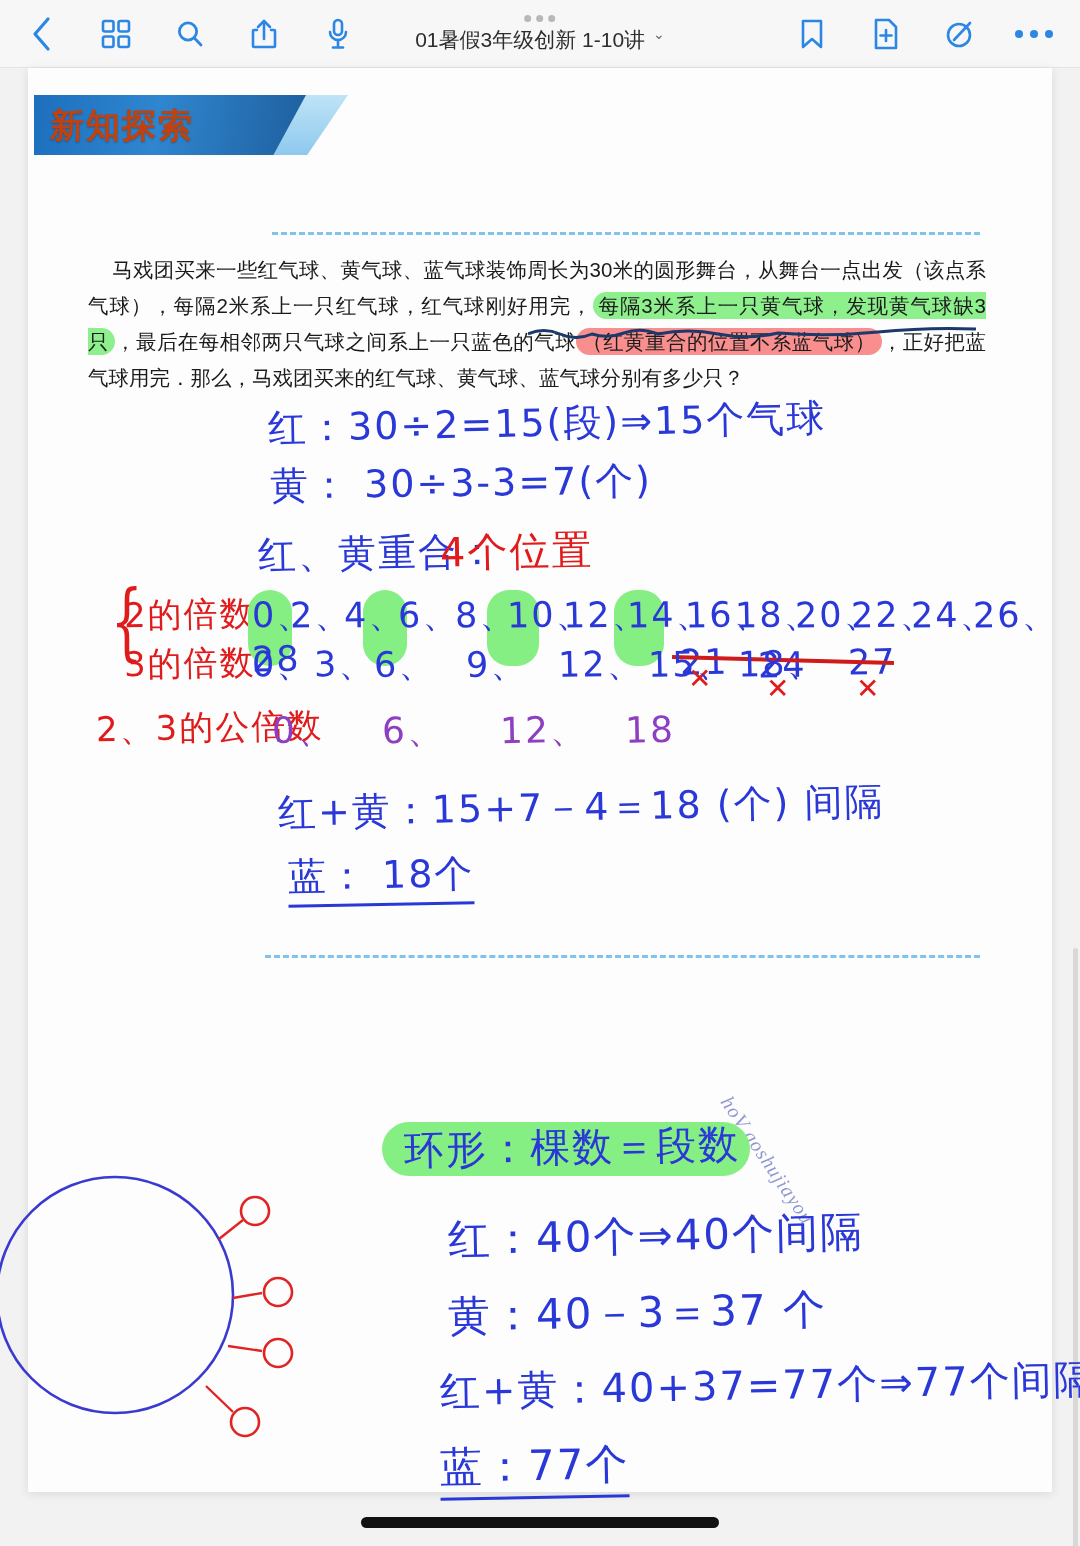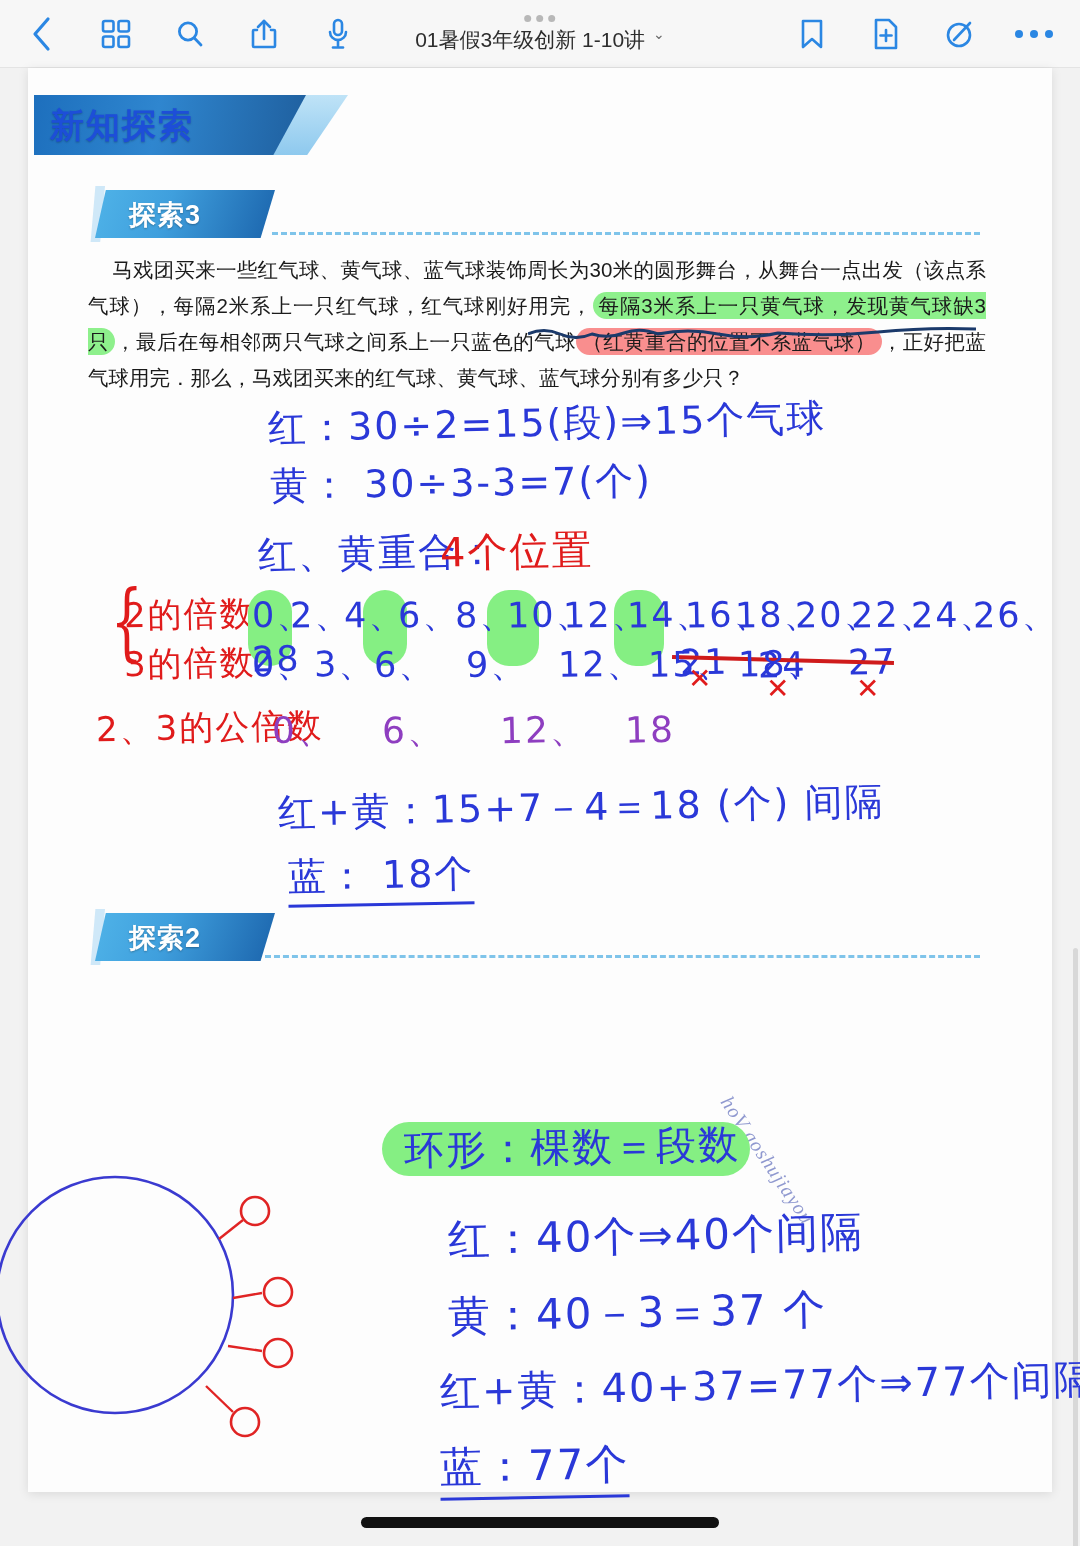--- a/index.html
+++ b/index.html
@@ -62,21 +62,21 @@
     background:linear-gradient(100deg,#1d6fbd 0%, #2f86cf 45%, #1f5f9e 100%);
     clip-path: polygon(0 0, 100% 0, 88% 100%, 0 100%);
   }
   .banner-main .shard {
     position:absolute; right:-42px; top:0; width:120px; height:60px;
     background:linear-gradient(180deg,#bfe3f7 0%, #8ec9ee 100%);
     clip-path: polygon(22% 0, 100% 0, 66% 100%, 0 100%);
   }
   .banner-main .label {
     position:absolute; left:16px; top:8px;
-    font-size:34px; font-weight:bold; color:#1d4ed8; letter-spacing:2px;
+    font-size:34px; font-weight:bold; color:#c2410c; letter-spacing:2px;
     text-shadow:0 1px 2px rgba(0,0,0,.25);
   }
 
   .banner-sub {
     position:absolute; height:48px; width:180px;
   }
   .banner-sub .bg {
     position:absolute; inset:0;
     background:linear-gradient(110deg,#4fb3e8 0%, #3f9fdd 40%, #1b64ac 100%);
     clip-path: polygon(6% 0, 100% 0, 92% 100%, 0 100%);
@@ -250,25 +250,20 @@
   <div class="scrollbar-track">
     <div class="scrollbar-thumb"></div>
   </div>
 
   <div class="banner-main">
     <div class="shard"></div>
     <div class="bg"></div>
     <div class="label">新知探索</div>
   </div>
 
-  <div class="banner-sub" style="left:95px; top:190px;">
-    <div class="edge"></div>
-    <div class="bg"></div>
-    <div class="label">探索3</div>
-  </div>
   <div class="dash-line" style="left:272px; top:232px; width:708px;"></div>
 
   <div class="prob" style="left:88px; top:252px; width:898px;">
     <span class="ind"></span><span>马戏团买来一些红气球、黄气球、蓝气球装饰周长为30米的圆形舞台，从舞台一点出发（该点系气球），每隔2米系上一只红气球，红气球刚好用完，</span><span class="hl-green">每隔3米系上一只黄气球，发现黄气球缺3只</span><span>，最后在每相邻两只气球之间系上一只蓝色的气球</span><span class="hl-red">（红黄重合的位置不系蓝气球）</span><span>，正好把蓝气球用完．那么，马戏团买来的红气球、黄气球、蓝气球分别有多少只？</span>
   </div>
 
   <svg class="squiggle" viewBox="0 0 448 14" preserveAspectRatio="none">
     <path d="M0 9 Q16 2 32 9 T64 9 Q80 14 96 8 T130 9 Q160 3 190 9 T250 8 Q300 12 350 7 T448 4" fill="none" stroke="#1b3a6b" stroke-width="3"></path>
   </svg>
 
@@ -304,25 +299,20 @@
   <div class="cross" style="left:856px; top:672px;">✕</div>
 
   <div class="hw red" style="left:96px; top:705px; font-size:34px;">2、3的公倍数</div>
   <div class="hw-layer" style="left:272px; top:706px;">
     <span class="hw purple" style="position:static; font-size:36px; display:inline-block; width:110px;">0、</span><span class="hw purple" style="position:static; font-size:36px; display:inline-block; width:118px;">6、</span><span class="hw purple" style="position:static; font-size:36px; display:inline-block; width:125px;">12、</span><span class="hw purple" style="position:static; font-size:36px; display:inline-block; width:70px;">18</span>
   </div>
 
   <div class="hw" style="left:278px; top:782px; font-size:38px;">红+黄：15+7－4＝18 (个) 间隔</div>
   <div class="hw hw-underline" style="left:288px; top:850px; font-size:38px; padding-bottom:2px;">蓝：  18个</div>
 
-  <div class="banner-sub" style="left:95px; top:913px;">
-    <div class="edge"></div>
-    <div class="bg"></div>
-    <div class="label">探索2</div>
-  </div>
   <div class="dash-line" style="left:265px; top:955px; width:715px;"></div>
 
 
   <div class="watermark">hoV aoshujiayou</div>
 
   <div class="hl-pill-wide" style="left:382px; top:1122px; width:368px; height:54px;"></div>
   <div class="hw" style="left:404px; top:1120px; font-size:40px; z-index:3;">环形：棵数＝段数</div>
 
   <svg class="diagram" viewBox="0 0 340 290">
     <circle cx="125" cy="145" r="118" fill="none" stroke="#3a3ad0" stroke-width="2.6"></circle>

